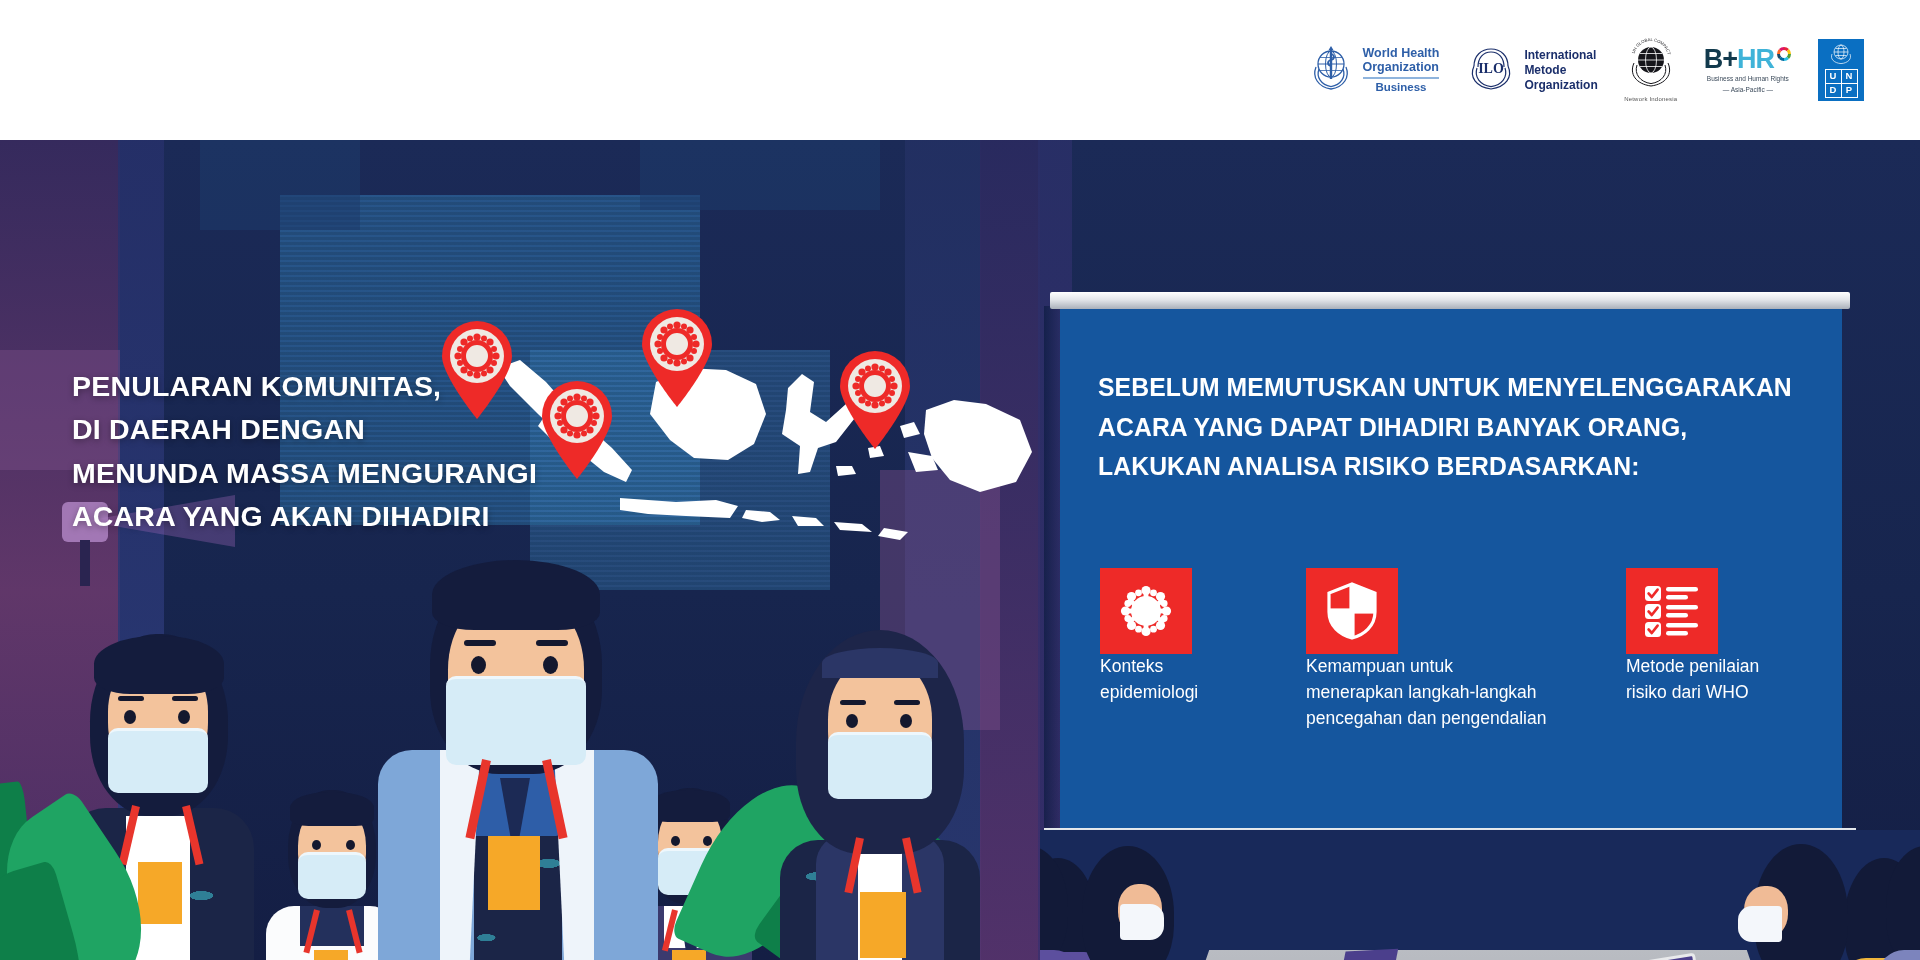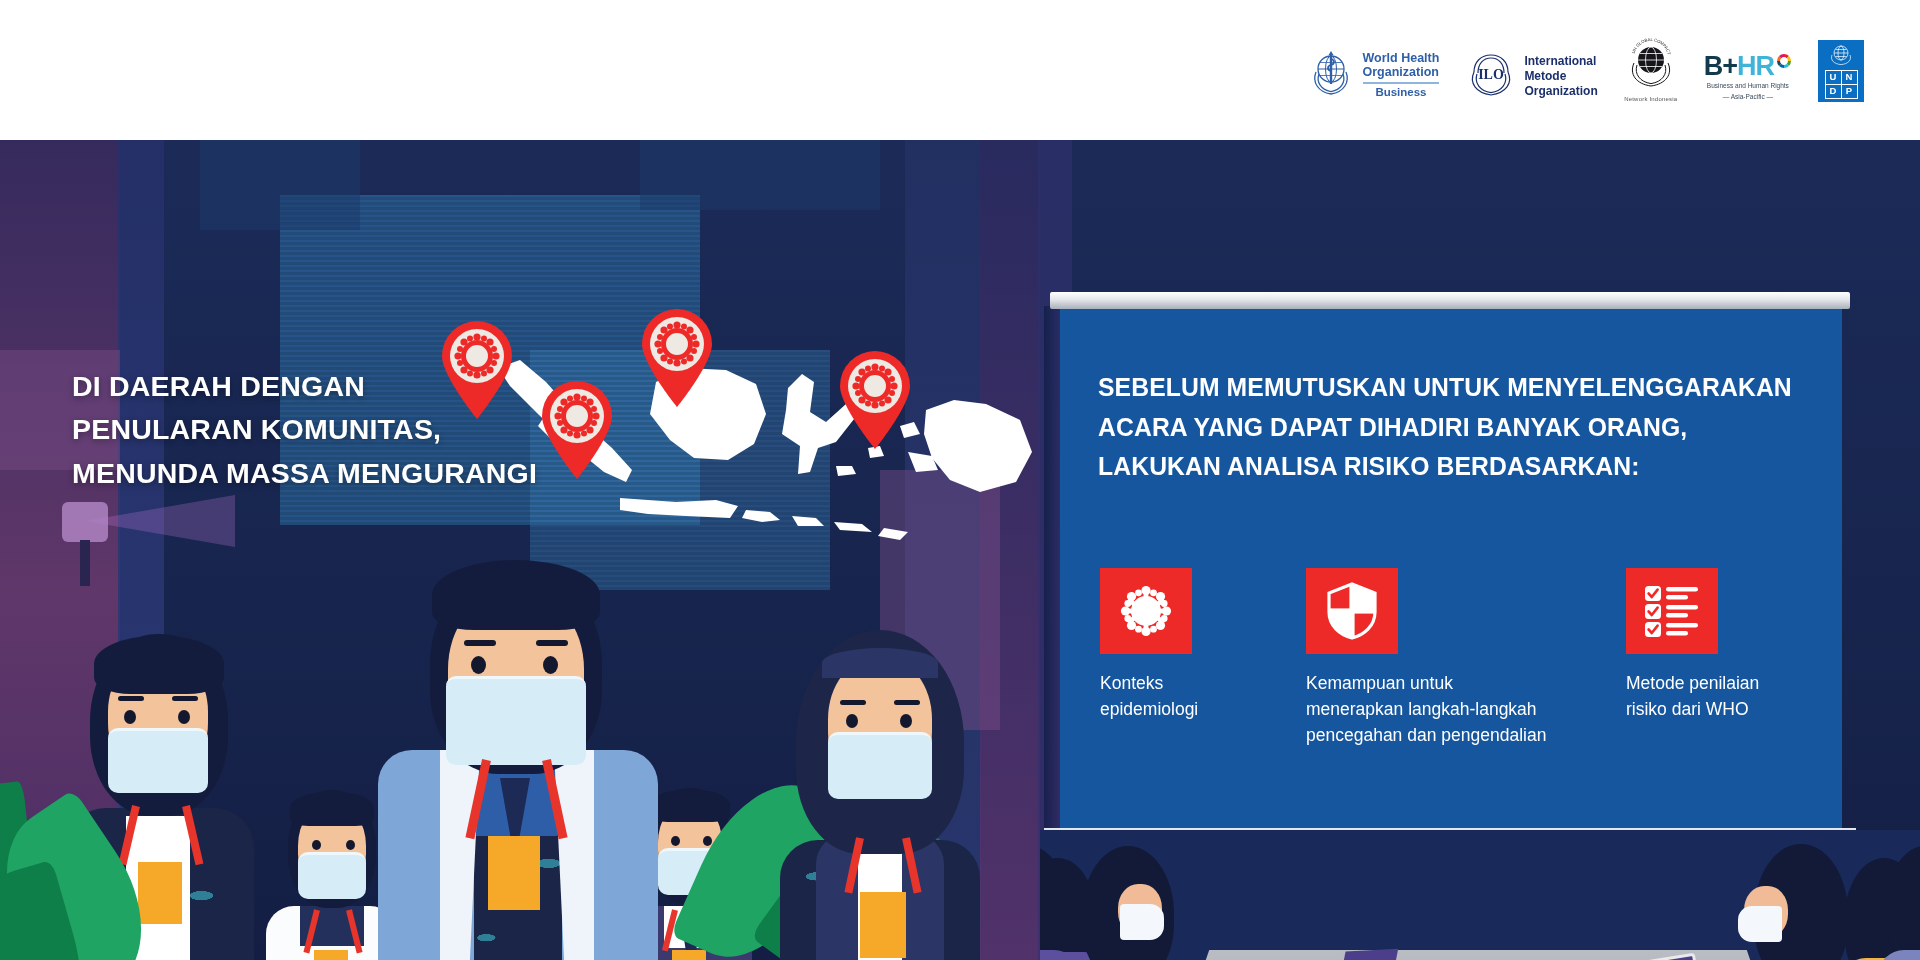--- a/index.html
+++ b/index.html
@@ -19,21 +19,21 @@
   }
   .title-wrap{margin-left:56px;}
   .title-line{
     color:#1f4e87;font-weight:bold;font-size:38px;line-height:1.18;
     letter-spacing:-0.5px;white-space:nowrap;
     font-family:"Liberation Sans", sans-serif;
     transform:scaleX(0.93);transform-origin:left center;
   }
   .logos{
     position:absolute;right:56px;top:50%;transform:translateY(-50%);
-    display:flex;align-items:flex-end;gap:26px;
+    display:flex;align-items:center;gap:26px;
   }
   .logo{display:flex;align-items:center;gap:7px;}
   .logo-emb{flex:none;}
   .logo-txt{
     color:#2e5fa8;font-weight:bold;font-size:12.5px;line-height:1.15;
     white-space:nowrap;
   }
   .logo-txt .sub{
     display:block;font-weight:bold;font-size:11.5px;color:#2e5fa8;
     margin-top:3px;padding-top:2px;border-top:2px solid #8fb4dd;text-align:center;
@@ -140,21 +140,21 @@
   .card{width:auto;}
   .card.c-a{width:206px;}
   .card.c-b{width:214px;}
   .card.c-c{width:320px;}
   .card-icon{
     width:92px;height:86px;background:#ee2a28;
     display:flex;align-items:center;justify-content:center;
   }
   .card-icon svg{display:block;}
   .card-label{
-    margin-top:17px;color:#ffffff;font-size:17.5px;line-height:1.48;
+    color:#ffffff;font-size:17.5px;line-height:1.48;
     font-weight:normal;
   }
 
   
   .meet{position:absolute;left:1040px;top:690px;width:880px;height:270px;overflow:hidden;z-index:15;}
   .meet-bg{position:absolute;inset:0;background:#18295a;}
   .chair{position:absolute;bottom:86px;width:100px;height:56px;border-radius:8px 8px 0 0;
     background:#1e3a72;opacity:.85;}
   .table-top{
     position:absolute;left:118px;bottom:0;width:640px;height:150px;
@@ -470,23 +470,24 @@
             <circle cx="32" cy="53.5" r="3"></circle>
               <circle cx="22" cy="43" r="3"></circle>
             <circle cx="22" cy="29" r="3"></circle>
               <circle cx="32" cy="18.5" r="3"></circle>
           </g>
         </svg>
       </div>
     </div>
 
     <div class="left-copy">
+      <div>PENULARAN KOMUNITAS,</div>
       <div>DI DAERAH DENGAN</div>
-      <div>PENULARAN KOMUNITAS,</div>
       <div>MENUNDA MASSA MENGURANGI</div>
+      <div>ACARA YANG AKAN DIHADIRI</div>
     </div>
 
     <div class="people">
 
       <div class="pbox" style="left:60px;top:60px;width:200px;height:470px;">
         <div class="p-torso batik" style="left:6px;top:178px;width:188px;height:292px;border-radius:40px 40px 0 0;"></div>
         <div class="p-shirt" style="left:66px;top:186px;width:64px;height:284px;"></div>
         <div class="p-head" style="left:30px;top:4px;width:138px;height:182px;background:#141c3d;"></div>
         <div class="p-face" style="left:48px;top:24px;width:100px;height:128px;"></div>
         <div class="p-hairtop" style="left:34px;top:6px;width:130px;height:58px;border-radius:48% 48% 28% 28%;"></div>

